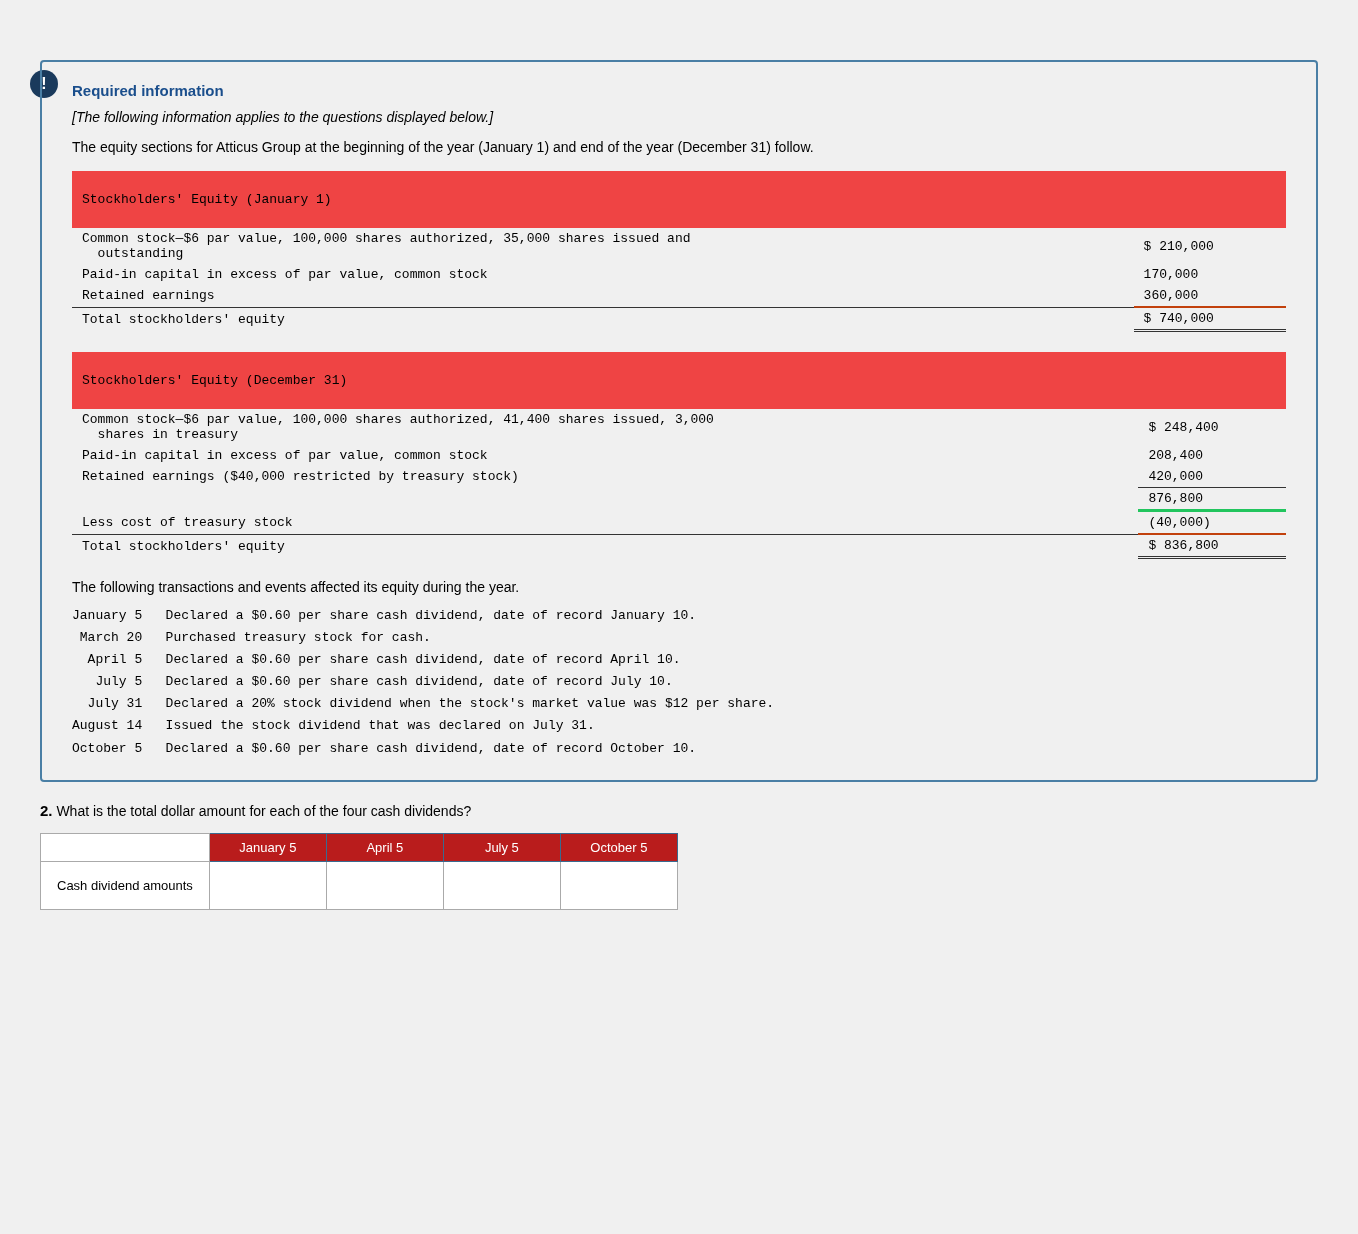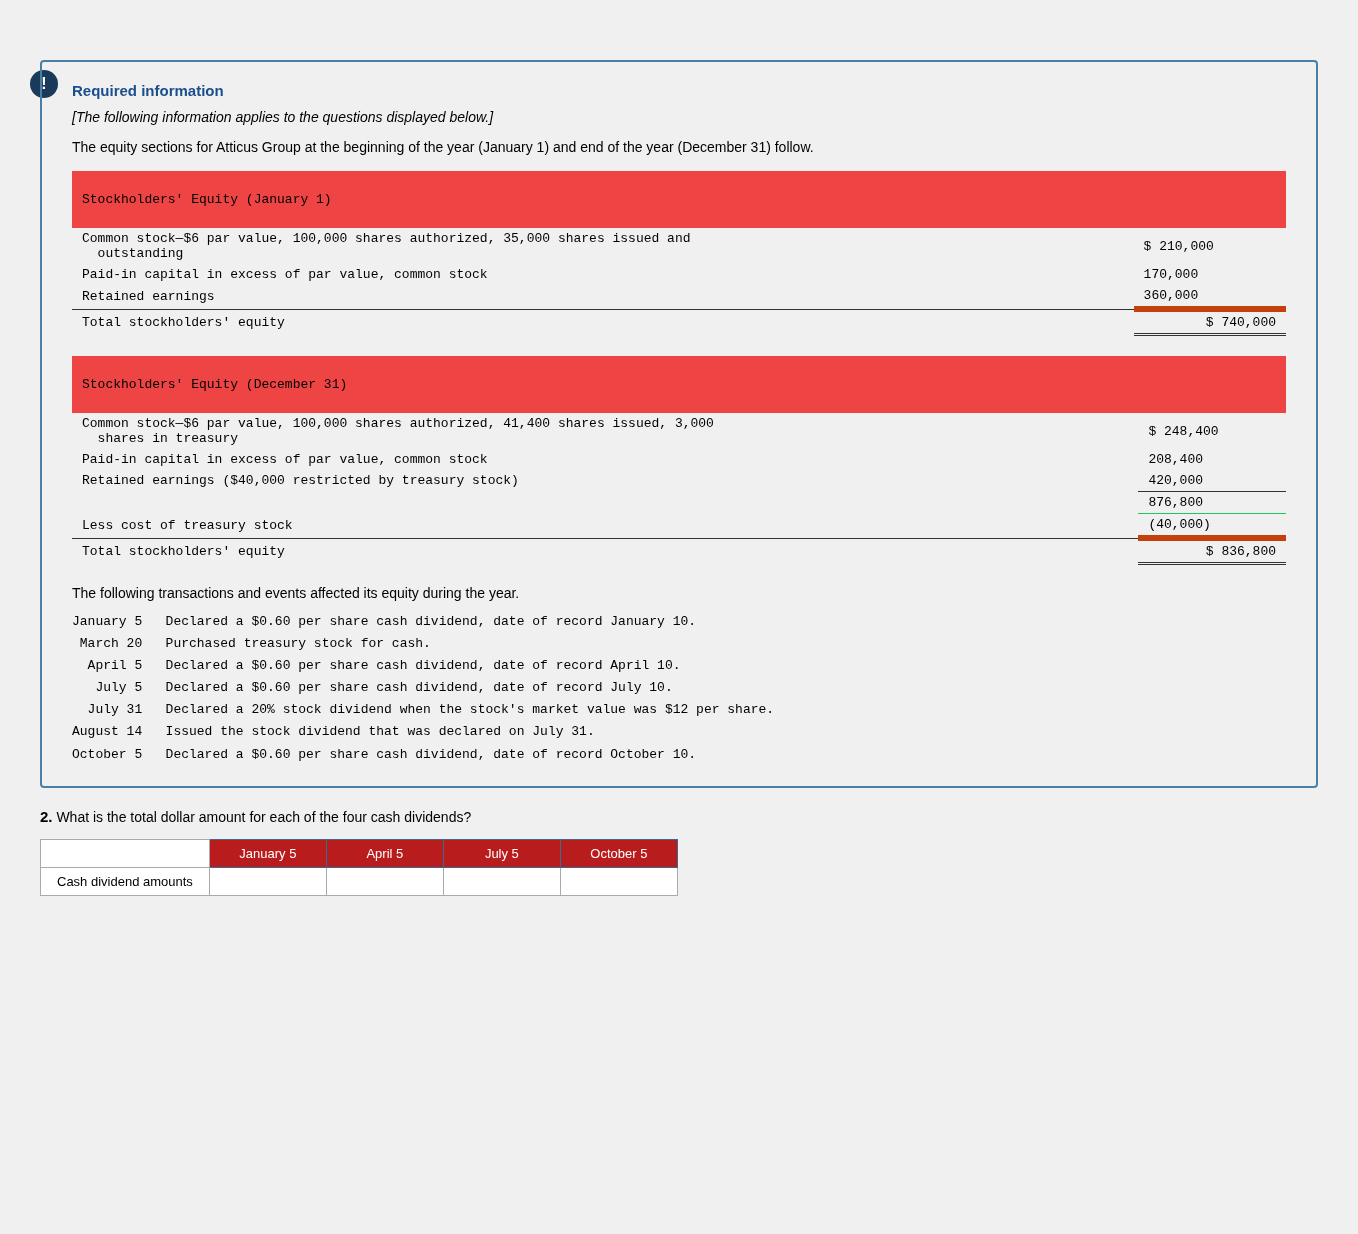--- a/index.html
+++ b/index.html
@@ -62,23 +62,22 @@
       padding: 3px 10px;
     }
     .equity-table .data-row td:last-child {
       white-space: nowrap;
     }
     .equity-table .total-row td {
       padding: 3px 10px;
       border-top: 1px solid #333;
     }
     .equity-table .total-row td:last-child {
-      text-align: right;
       white-space: nowrap;
-      border-top: 6px solid #c2410c;
+      border-top: 2px solid #c2410c;
     }
     .equity-table .double-underline td:last-child {
       border-bottom: 3px double #333;
     }
     .transactions-section {
       font-family: 'Courier New', Courier, monospace;
       font-size: 13px;
       margin-top: 10px;
       line-height: 1.7;
     }
@@ -106,21 +105,21 @@
     .dividends-table th {
       background: #b91c1c;
       color: white;
       padding: 6px 16px;
       text-align: center;
       border: 1px solid #3a6a8f;
       font-weight: normal;
     }
     .dividends-table td {
       border: 1px solid #aaa;
-      padding: 6px 16px;
+      padding: 16px 16px;
       text-align: left;
       background: #fff;
     }
     .dividends-table td.input-cell {
       padding: 4px 8px;
     }
     .dividends-table td.input-cell input {
       border: none;
       outline: none;
       width: 100px;
@@ -193,21 +192,21 @@
         <tr class="data-row">
           <td>Retained earnings ($40,000 restricted by treasury stock)</td>
           <td>420,000</td>
         </tr>
         <tr class="data-row">
           <td></td>
           <td style="border-top:1px solid #333;">876,800</td>
         </tr>
         <tr class="data-row">
           <td>Less cost of treasury stock</td>
-          <td style="border-top:1px solid #22c55e;">(40,000)</td>
+          <td style="border-top:3px solid #22c55e;">(40,000)</td>
         </tr>
         <tr class="total-row double-underline">
           <td>Total stockholders' equity</td>
           <td>$ 836,800</td>
         </tr>
       </tbody>
     </table>
 
     <div class="transactions-title">The following transactions and events affected its equity during the year.</div>
 

